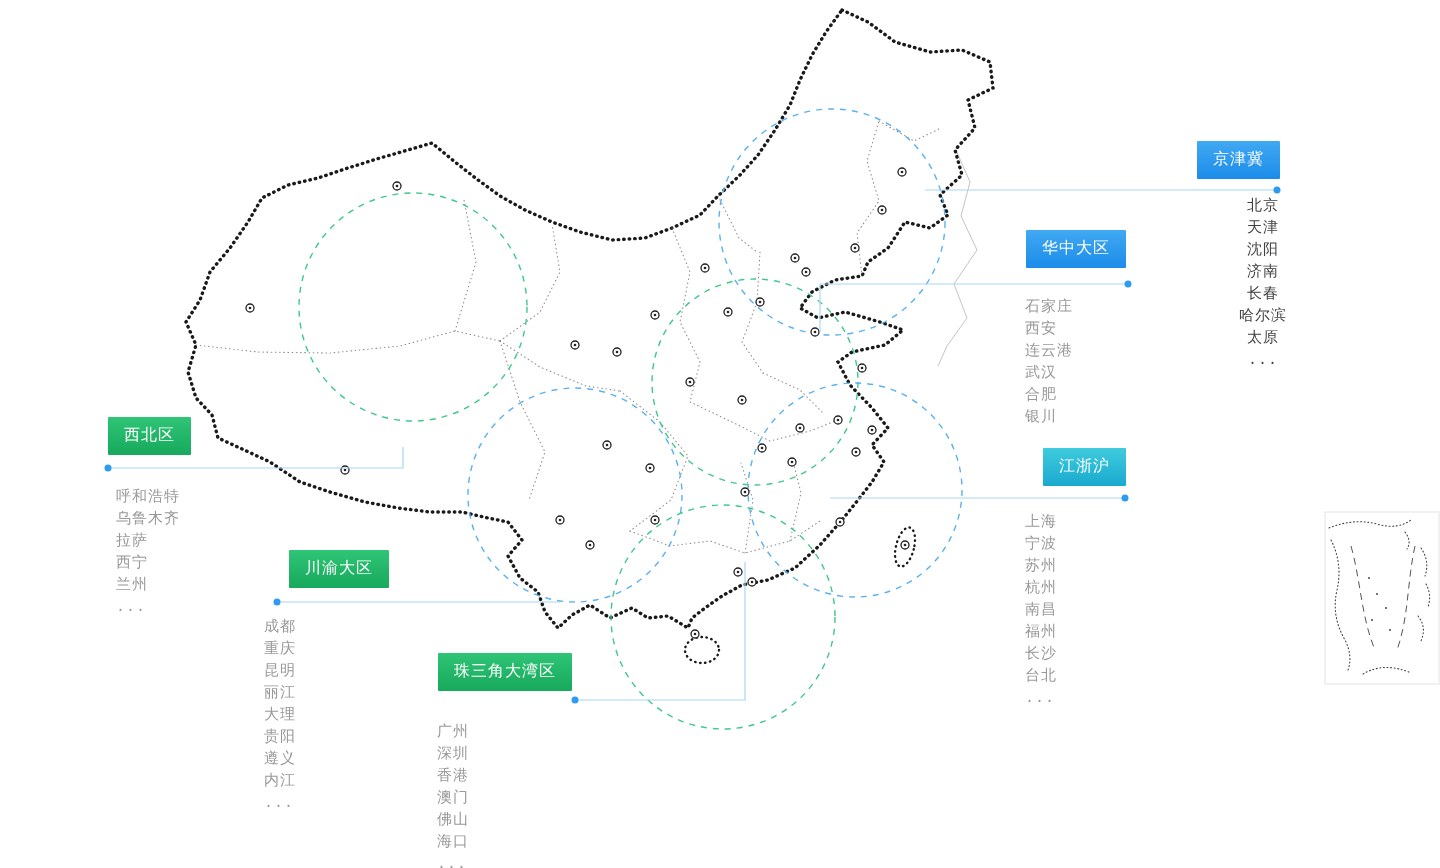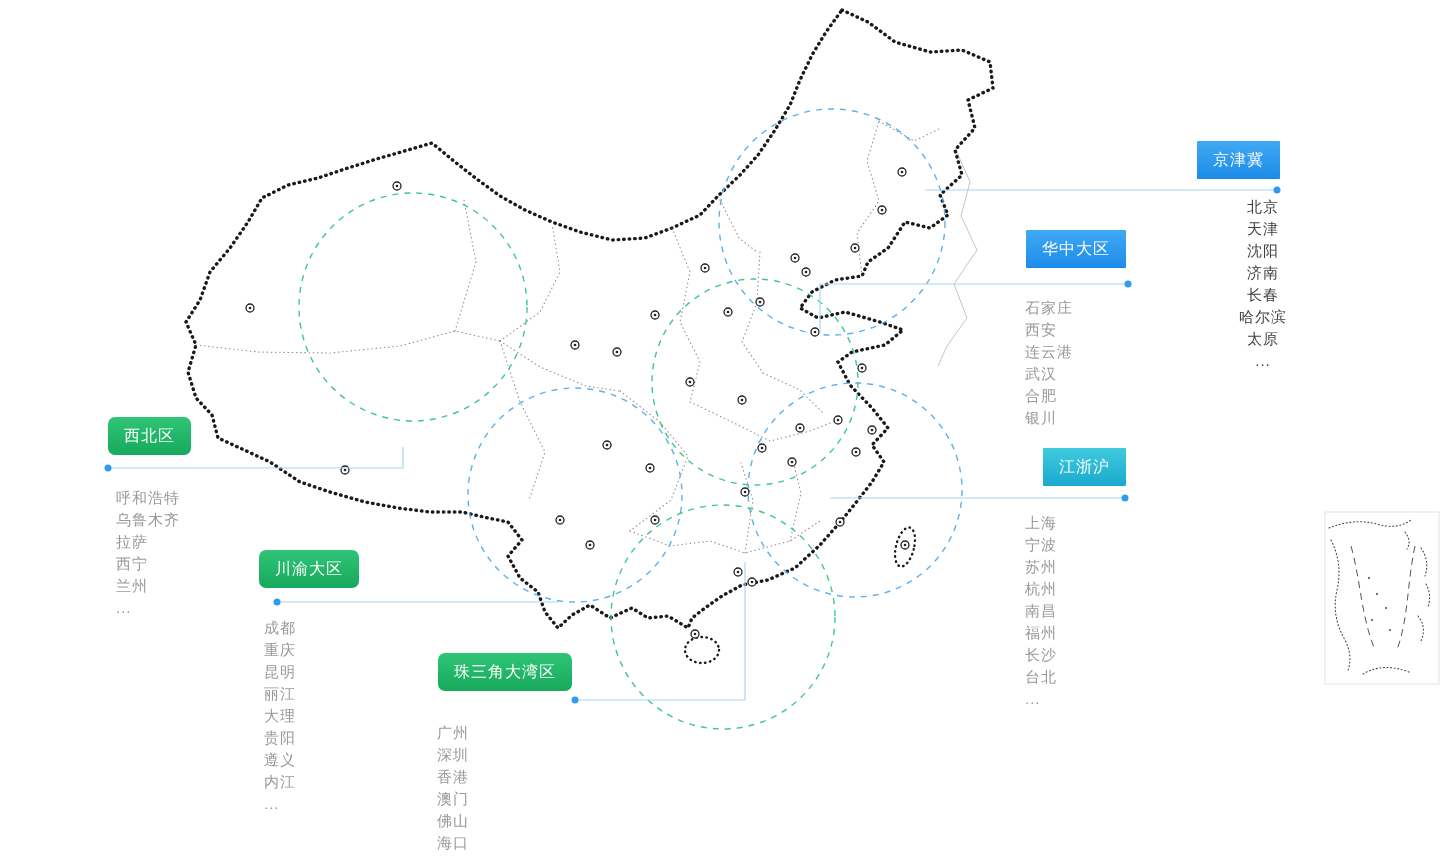--- a/index.html
+++ b/index.html
@@ -1,27 +1,27 @@
 <!DOCTYPE html>
 <html><head>
 <meta charset="utf-8">
 <style>
   html,body{margin:0;padding:0;background:#fff;}
   .stage{
     position:relative;width:1440px;height:868px;overflow:hidden;background:#fff;
-    font-family:Liberation Sans, sans-serif;
+    font-family:Liberation Mono, monospace;
   }
   .stage svg{position:absolute;left:0;top:0;}
   .tag{
     position:absolute;display:inline-block;color:#fff;font-size:16px;line-height:20px;
     padding:9px 16px;text-align:center;letter-spacing:1px;border-radius:1px;z-index:5;
     white-space:nowrap;
   }
   .tag-blue{background:linear-gradient(180deg,#41a9f3,#1b8ce9);}
-  .tag-green{background:linear-gradient(180deg,#2fc476,#17a95c);border-radius:7px;}
+  .tag-green{background:linear-gradient(180deg,#2fc476,#17a95c);}
   .tag-cyan{background:linear-gradient(180deg,#3fcbdd,#1aa9cf);}
   .citylist{
     position:absolute;font-size:15px;line-height:22px;z-index:5;letter-spacing:1px;
   }
   .citylist div{white-space:nowrap;}
   .cl-gray{color:#999999;}
   .cl-dark{color:#404040;}
   .al-center{text-align:center;}
   .al-right{text-align:left;}
   .al-left{text-align:left;}
@@ -168,21 +168,21 @@
         <circle cx="61" cy="96" r="1"></circle>
         <circle cx="47" cy="108" r="1"></circle>
         <circle cx="65" cy="118" r="1"></circle>
       </g>
     </g>
   </svg>
 
   <div class="tag tag-blue" style="left:1197px;top:141px;">京津冀</div>
   <div class="tag tag-blue" style="left:1026px;top:230px;">华中大区</div>
   <div class="tag tag-green" style="left:108px;top:417px;">西北区</div>
-  <div class="tag tag-green" style="left:259px;top:550px;">川渝大区</div>
+  <div class="tag tag-green" style="left:289px;top:550px;">川渝大区</div>
   <div class="tag tag-green" style="left:438px;top:653px;">珠三角大湾区</div>
   <div class="tag tag-cyan" style="left:1043px;top:448px;">江浙沪</div>
 
   <div class="citylist cl-dark al-center" style="left:1211px;top:196px;width:104px;">
     <div>北京</div>
     <div>天津</div>
     <div>沈阳</div>
     <div>济南</div>
     <div>长春</div>
     <div>哈尔滨</div>

